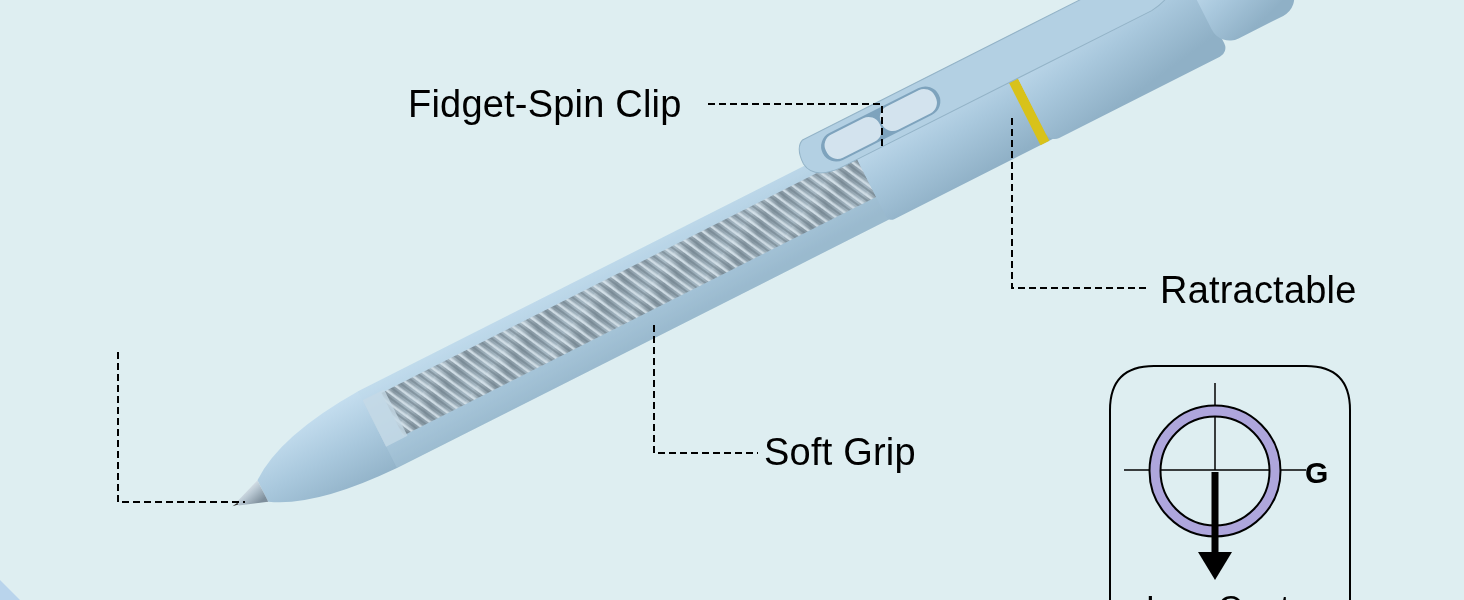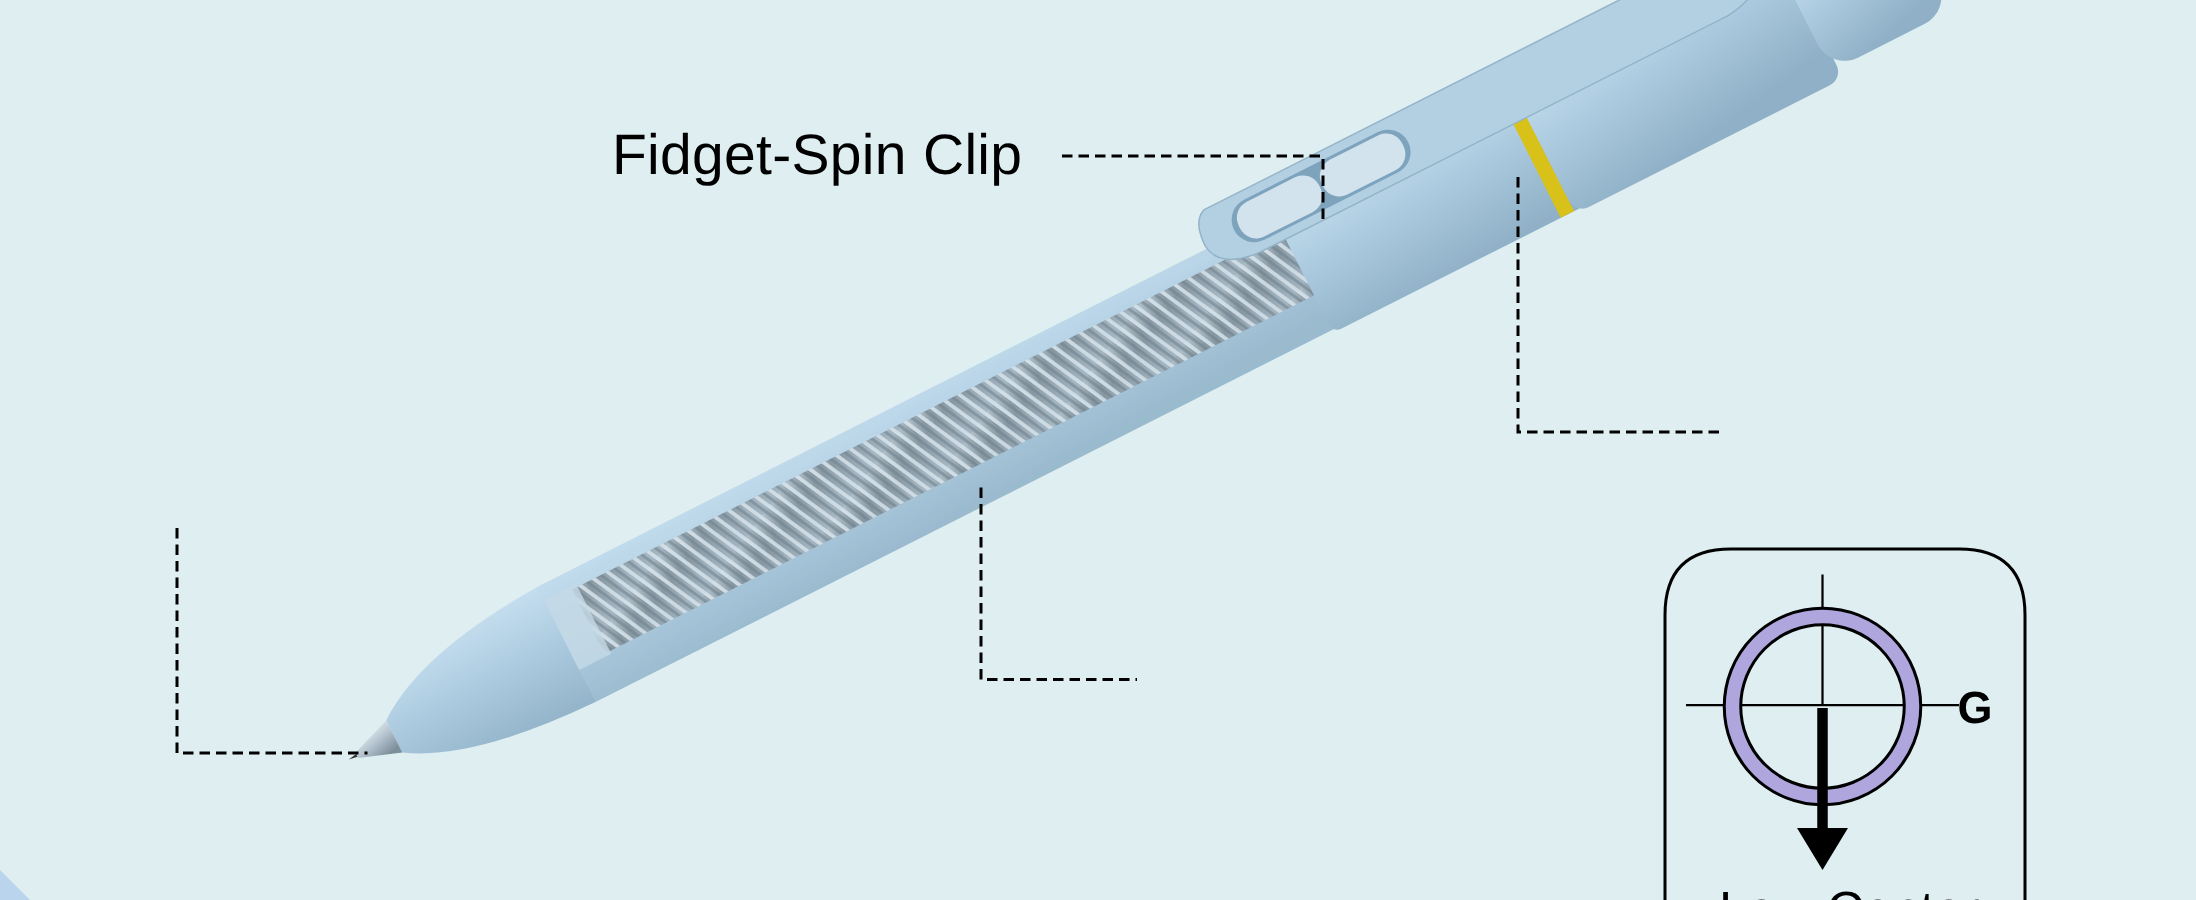--- a/index.html
+++ b/index.html
@@ -92,16 +92,18 @@
       <line x1="1215" y1="383" x2="1215" y2="470" stroke="#000" stroke-width="1.5"></line>
       <line x1="1124" y1="470" x2="1306" y2="470" stroke="#000" stroke-width="1.5"></line>
       <circle cx="1215" cy="471" r="60" fill="none" stroke="#000" stroke-width="13"></circle>
       <circle cx="1215" cy="471" r="60" fill="none" stroke="#aea6dc" stroke-width="9"></circle>
       <line x1="1215" y1="472" x2="1215" y2="555" stroke="#000" stroke-width="7"></line>
       <path d="M1198 552 L1232 552 L1215 580 Z" fill="#000"></path>
     </g>
   </svg>
 
   <div class="label" style="left:408px;top:85px">Fidget-Spin Clip</div>
+  <div class="label" style="left:1160px;top:271px">Ratractable</div>
+  <div class="label" style="left:764px;top:433px">Soft Grip</div>
 
   <div class="gravity-g" style="left:1305px;top:456px">G</div>
   <div class="gravity-caption" style="left:1146px;top:588px">Low Center</div>
 </div>
 
 </body></html>

